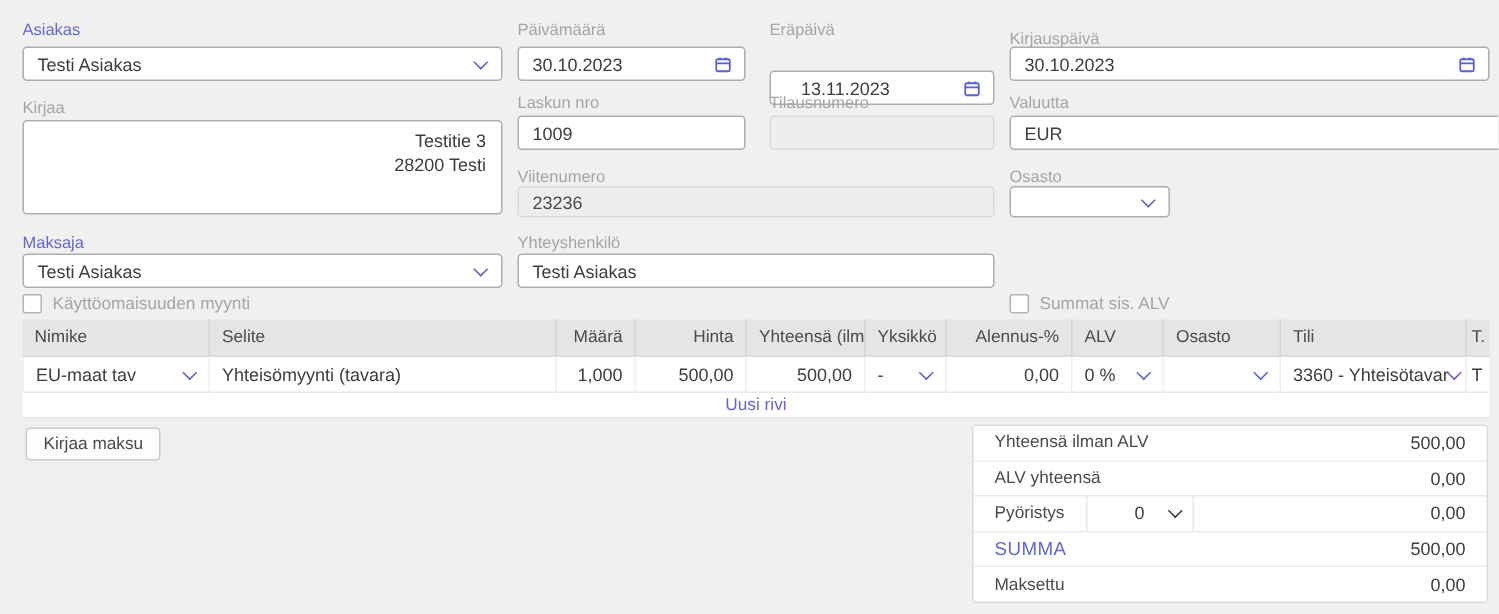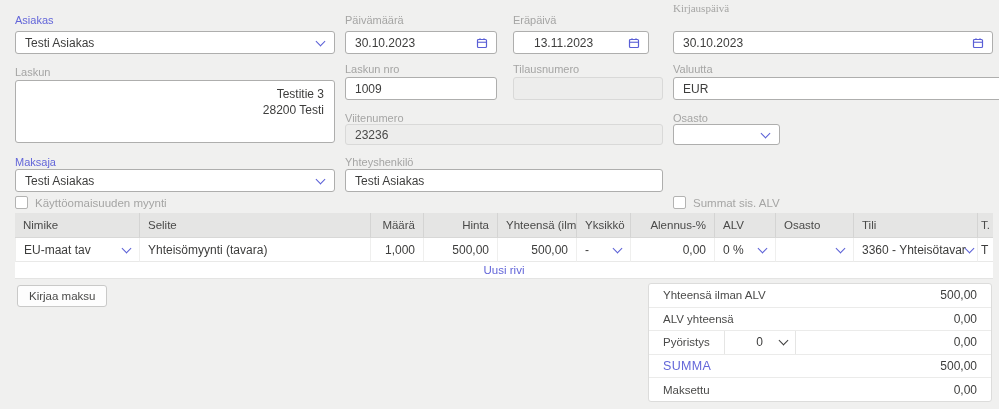--- a/index.html
+++ b/index.html
@@ -70,46 +70,46 @@
       <svg width="12" height="12" viewBox="0 0 24 24" fill="none">
           <rect x="3" y="5" width="18" height="16" rx="2" stroke="#5a5fd6" stroke-width="2.4"></rect>
           <line x1="3" y1="10.5" x2="21" y2="10.5" stroke="#5a5fd6" stroke-width="2.2"></line>
           <line x1="8" y1="2.5" x2="8" y2="6" stroke="#5a5fd6" stroke-width="2.2"></line>
           <line x1="16" y1="2.5" x2="16" y2="6" stroke="#5a5fd6" stroke-width="2.2"></line>
         </svg>
     </span>
   </div>
 
   <div class="lbl" style="left:513px;top:14px;">Eräpäivä</div>
-  <div class="ctrl" style="left:513px;top:31px;width:136px;height:23px;padding-left:20px;">
+  <div class="ctrl" style="left:513px;top:47px;width:150px;height:23px;padding-left:20px;">
     <span>13.11.2023</span>
     <span class="cal">
       <svg width="12" height="12" viewBox="0 0 24 24" fill="none">
           <rect x="3" y="5" width="18" height="16" rx="2" stroke="#5a5fd6" stroke-width="2.4"></rect>
           <line x1="3" y1="10.5" x2="21" y2="10.5" stroke="#5a5fd6" stroke-width="2.2"></line>
           <line x1="8" y1="2.5" x2="8" y2="6" stroke="#5a5fd6" stroke-width="2.2"></line>
           <line x1="16" y1="2.5" x2="16" y2="6" stroke="#5a5fd6" stroke-width="2.2"></line>
         </svg>
     </span>
   </div>
 
-  <div class="lbl" style="left:673px;top:2px;font-family:Liberation Serif, serif;">Kirjauspäivä</div>
+  <div class="lbl" style="left:673px;top:20px;">Kirjauspäivä</div>
   <div class="ctrl" style="left:673px;top:31px;width:320px;height:23px;">
     <span>30.10.2023</span>
     <span class="cal">
       <svg width="12" height="12" viewBox="0 0 24 24" fill="none">
           <rect x="3" y="5" width="18" height="16" rx="2" stroke="#5a5fd6" stroke-width="2.4"></rect>
           <line x1="3" y1="10.5" x2="21" y2="10.5" stroke="#5a5fd6" stroke-width="2.2"></line>
           <line x1="8" y1="2.5" x2="8" y2="6" stroke="#5a5fd6" stroke-width="2.2"></line>
           <line x1="16" y1="2.5" x2="16" y2="6" stroke="#5a5fd6" stroke-width="2.2"></line>
         </svg>
     </span>
   </div>
 
-  <div class="lbl" style="left:15px;top:66px;">Laskun</div>
+  <div class="lbl" style="left:15px;top:66px;">Kirjaa</div>
   <textarea class="ctrl abs" style="left: 15px; top: 80px; width: 320px; height: 63px; font-size: 12px;">Testitie 3
 28200 Testi</textarea>
 
   <div class="lbl" style="left:345px;top:63px;text-align:right;">Laskun nro</div>
   <input class="ctrl" style="left: 345px; top: 77px; width: 152px; height: 23px;" value="1009">
 
   <div class="lbl" style="left:513px;top:63px;">Tilausnumero</div>
   <input class="ctrl disabled" style="left: 513px; top: 77px; width: 150px; height: 23px;" value="">
 
   <div class="lbl" style="left:673px;top:63px;">Valuutta</div>

